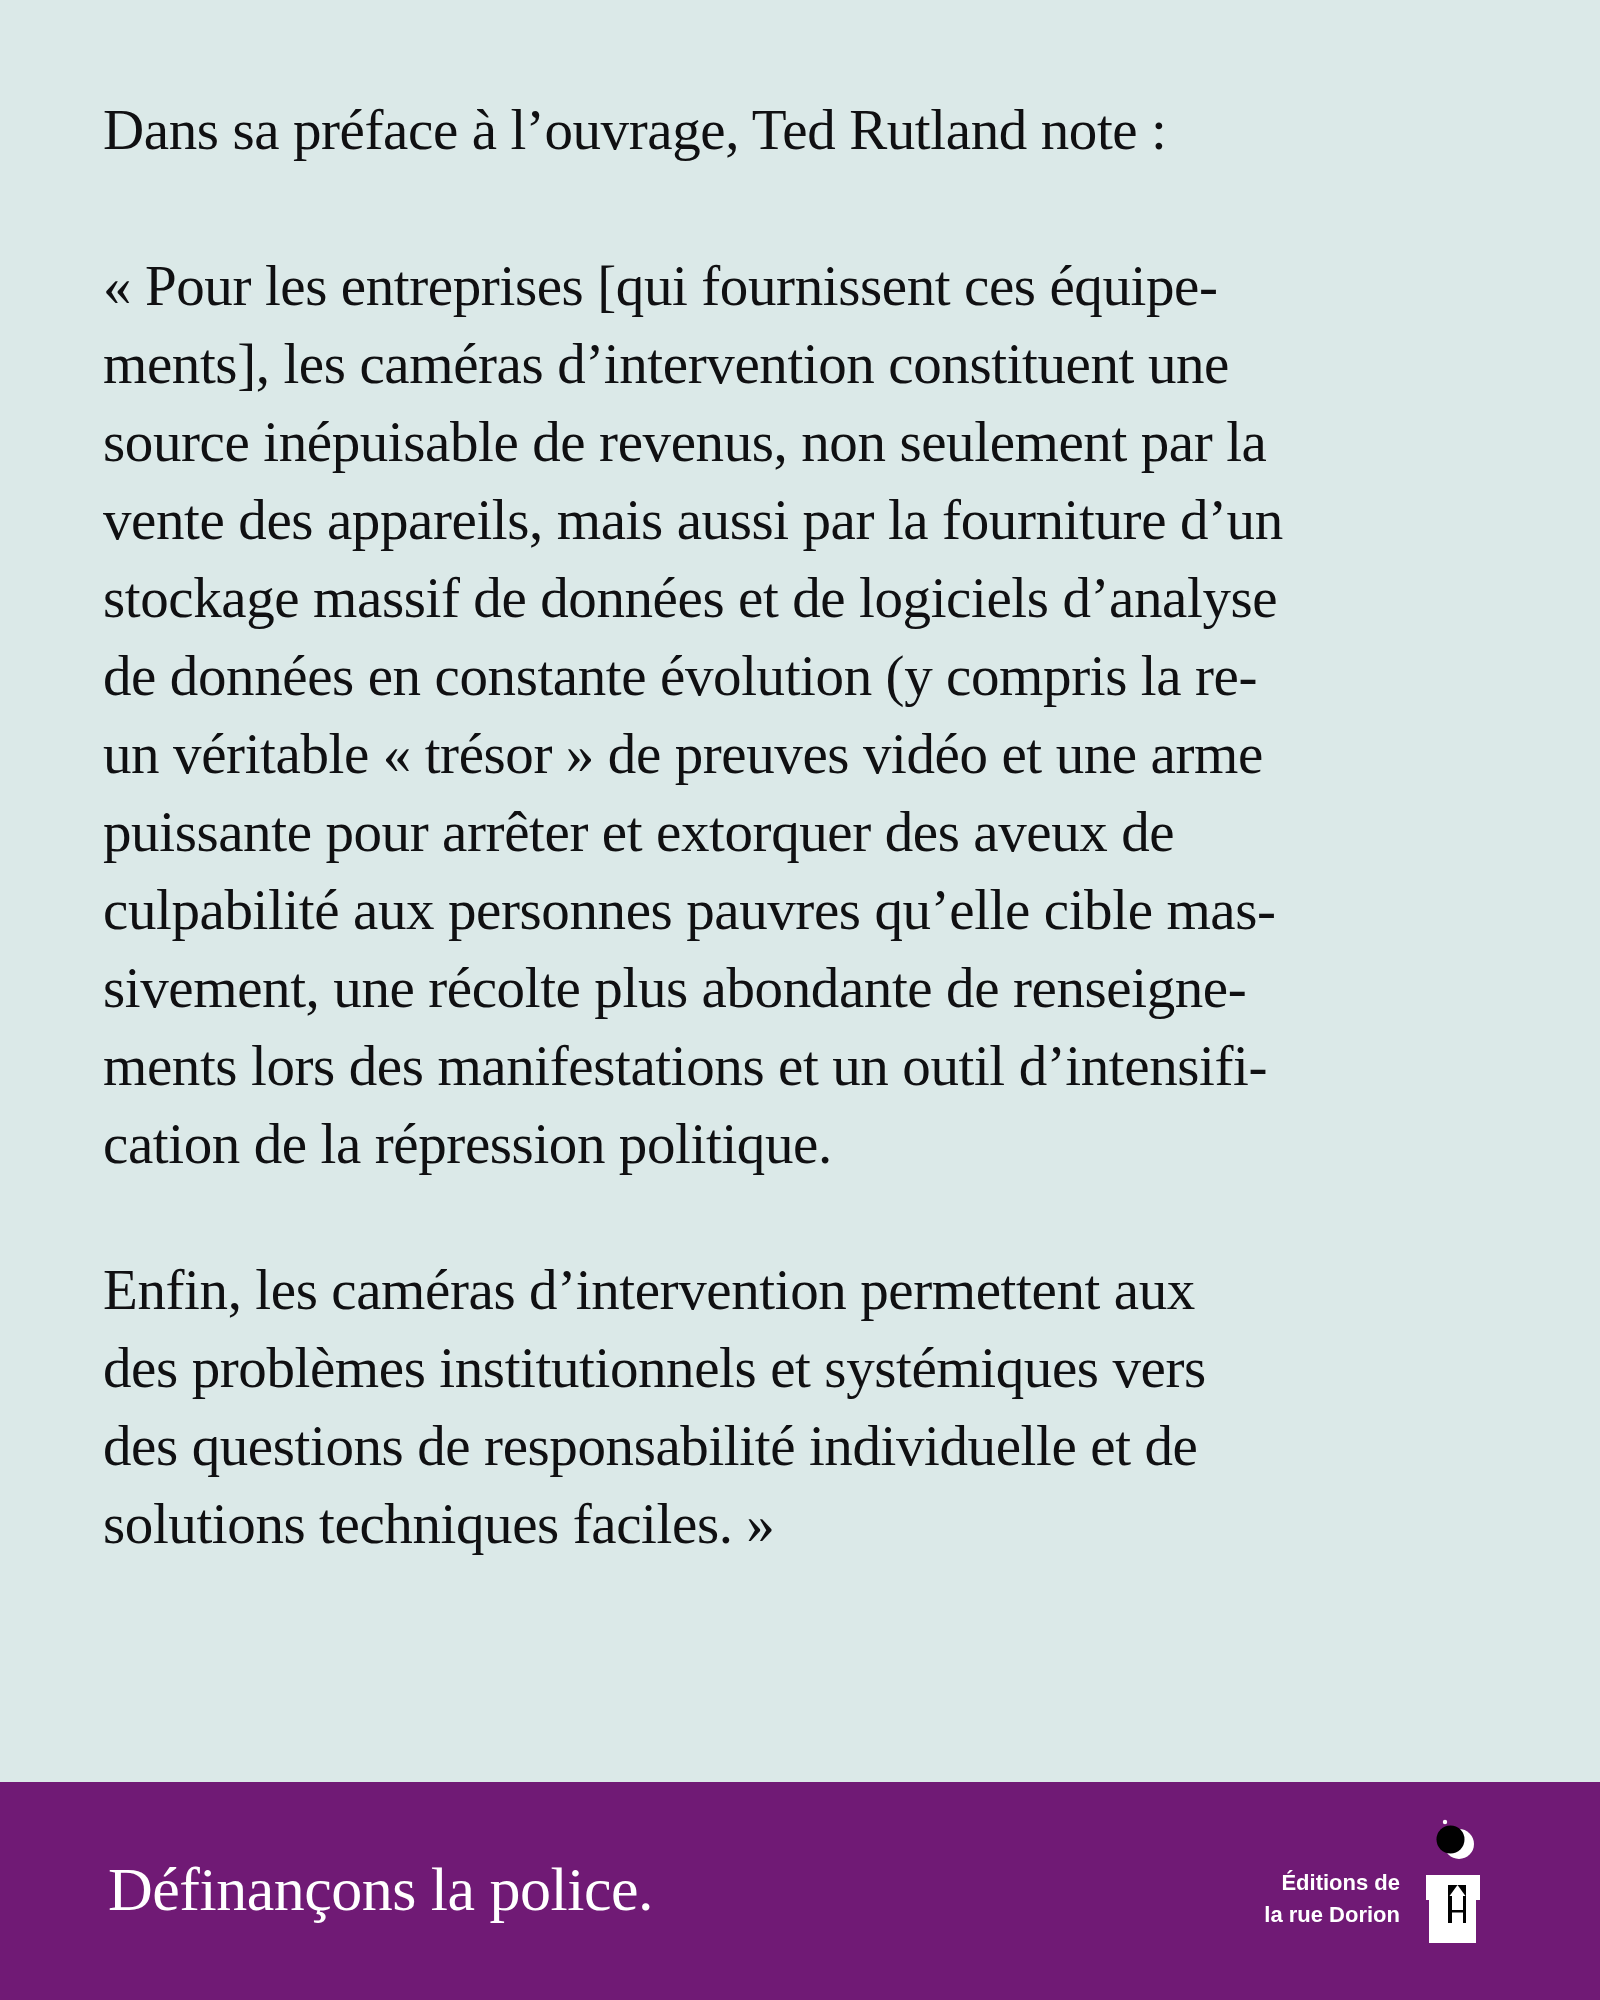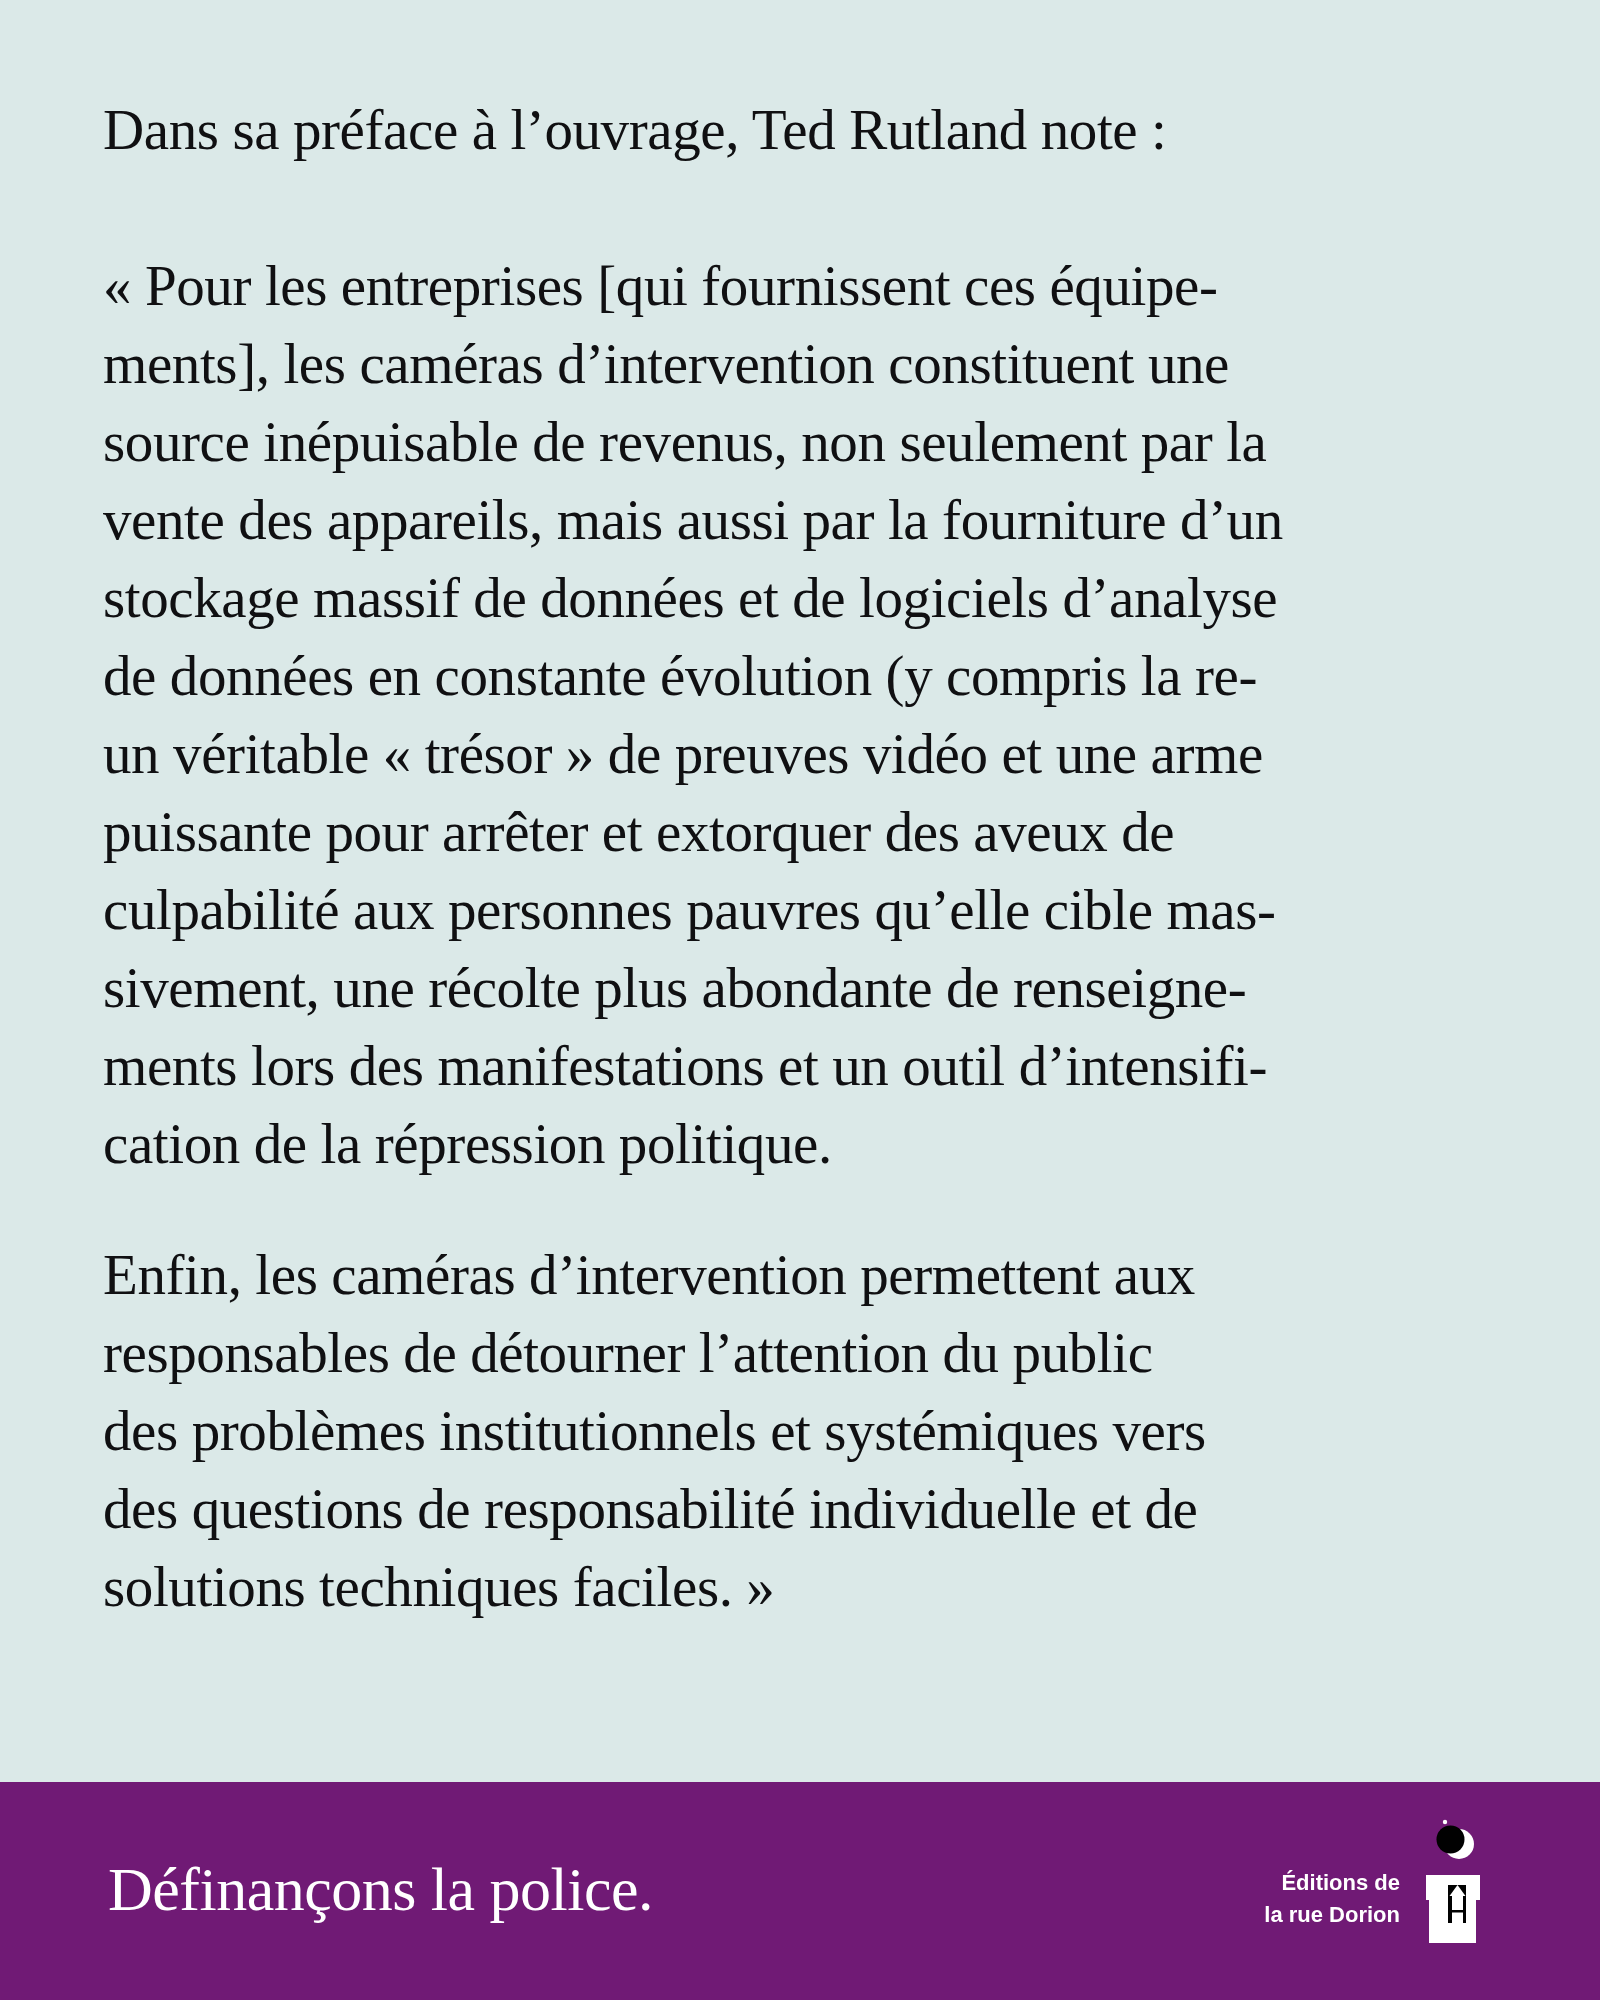--- a/index.html
+++ b/index.html
@@ -11,21 +11,21 @@
   .canvas{
     position:relative;width:1600px;height:2000px;
     background:#dbe9e8;overflow:hidden;color:#101012;
   }
   .text-block{
     position:absolute;left:103px;top:91px;width:1480px;
     font-size:57px;line-height:78px;letter-spacing:-0.4px;
   }
   .text-block p{margin:0;white-space:nowrap;}
   .intro{margin:0 0 78px 0 !important;}
-  .para2{margin-top:53px;}
+  .para2{margin-top:68px;}
   .footer{
     position:absolute;left:0;top:1782px;width:1600px;height:218px;
     background:#701a75;color:#ffffff;
   }
   .tagline{
     position:absolute;left:108px;top:74px;margin:0;
     font-size:62px;line-height:66px;letter-spacing:-0.5px;
     font-family:"Liberation Serif", serif;color:#ffffff;white-space:nowrap;
   }
   .publisher-name{
@@ -56,21 +56,20 @@
       <p>un véritable « trésor » de preuves vidéo et une arme</p>
       <p>puissante pour arrêter et extorquer des aveux de</p>
       <p>culpabilité aux personnes pauvres qu’elle cible mas-</p>
       <p>sivement, une récolte plus abondante de renseigne-</p>
       <p>ments lors des manifestations et un outil d’intensifi-</p>
       <p>cation de la répression politique.</p>
     </div>
 
     <div class="para para2">
       <p>Enfin, les caméras d’intervention permettent aux</p>
-      <p>responsables de détourner l’attention du public</p>
       <p>des problèmes institutionnels et systémiques vers</p>
       <p>des questions de responsabilité individuelle et de</p>
       <p>solutions techniques faciles. »</p>
     </div>
   </div>
 
   <footer class="footer">
     <p class="tagline">Définançons la police.</p>
 
     <p class="publisher-name">

